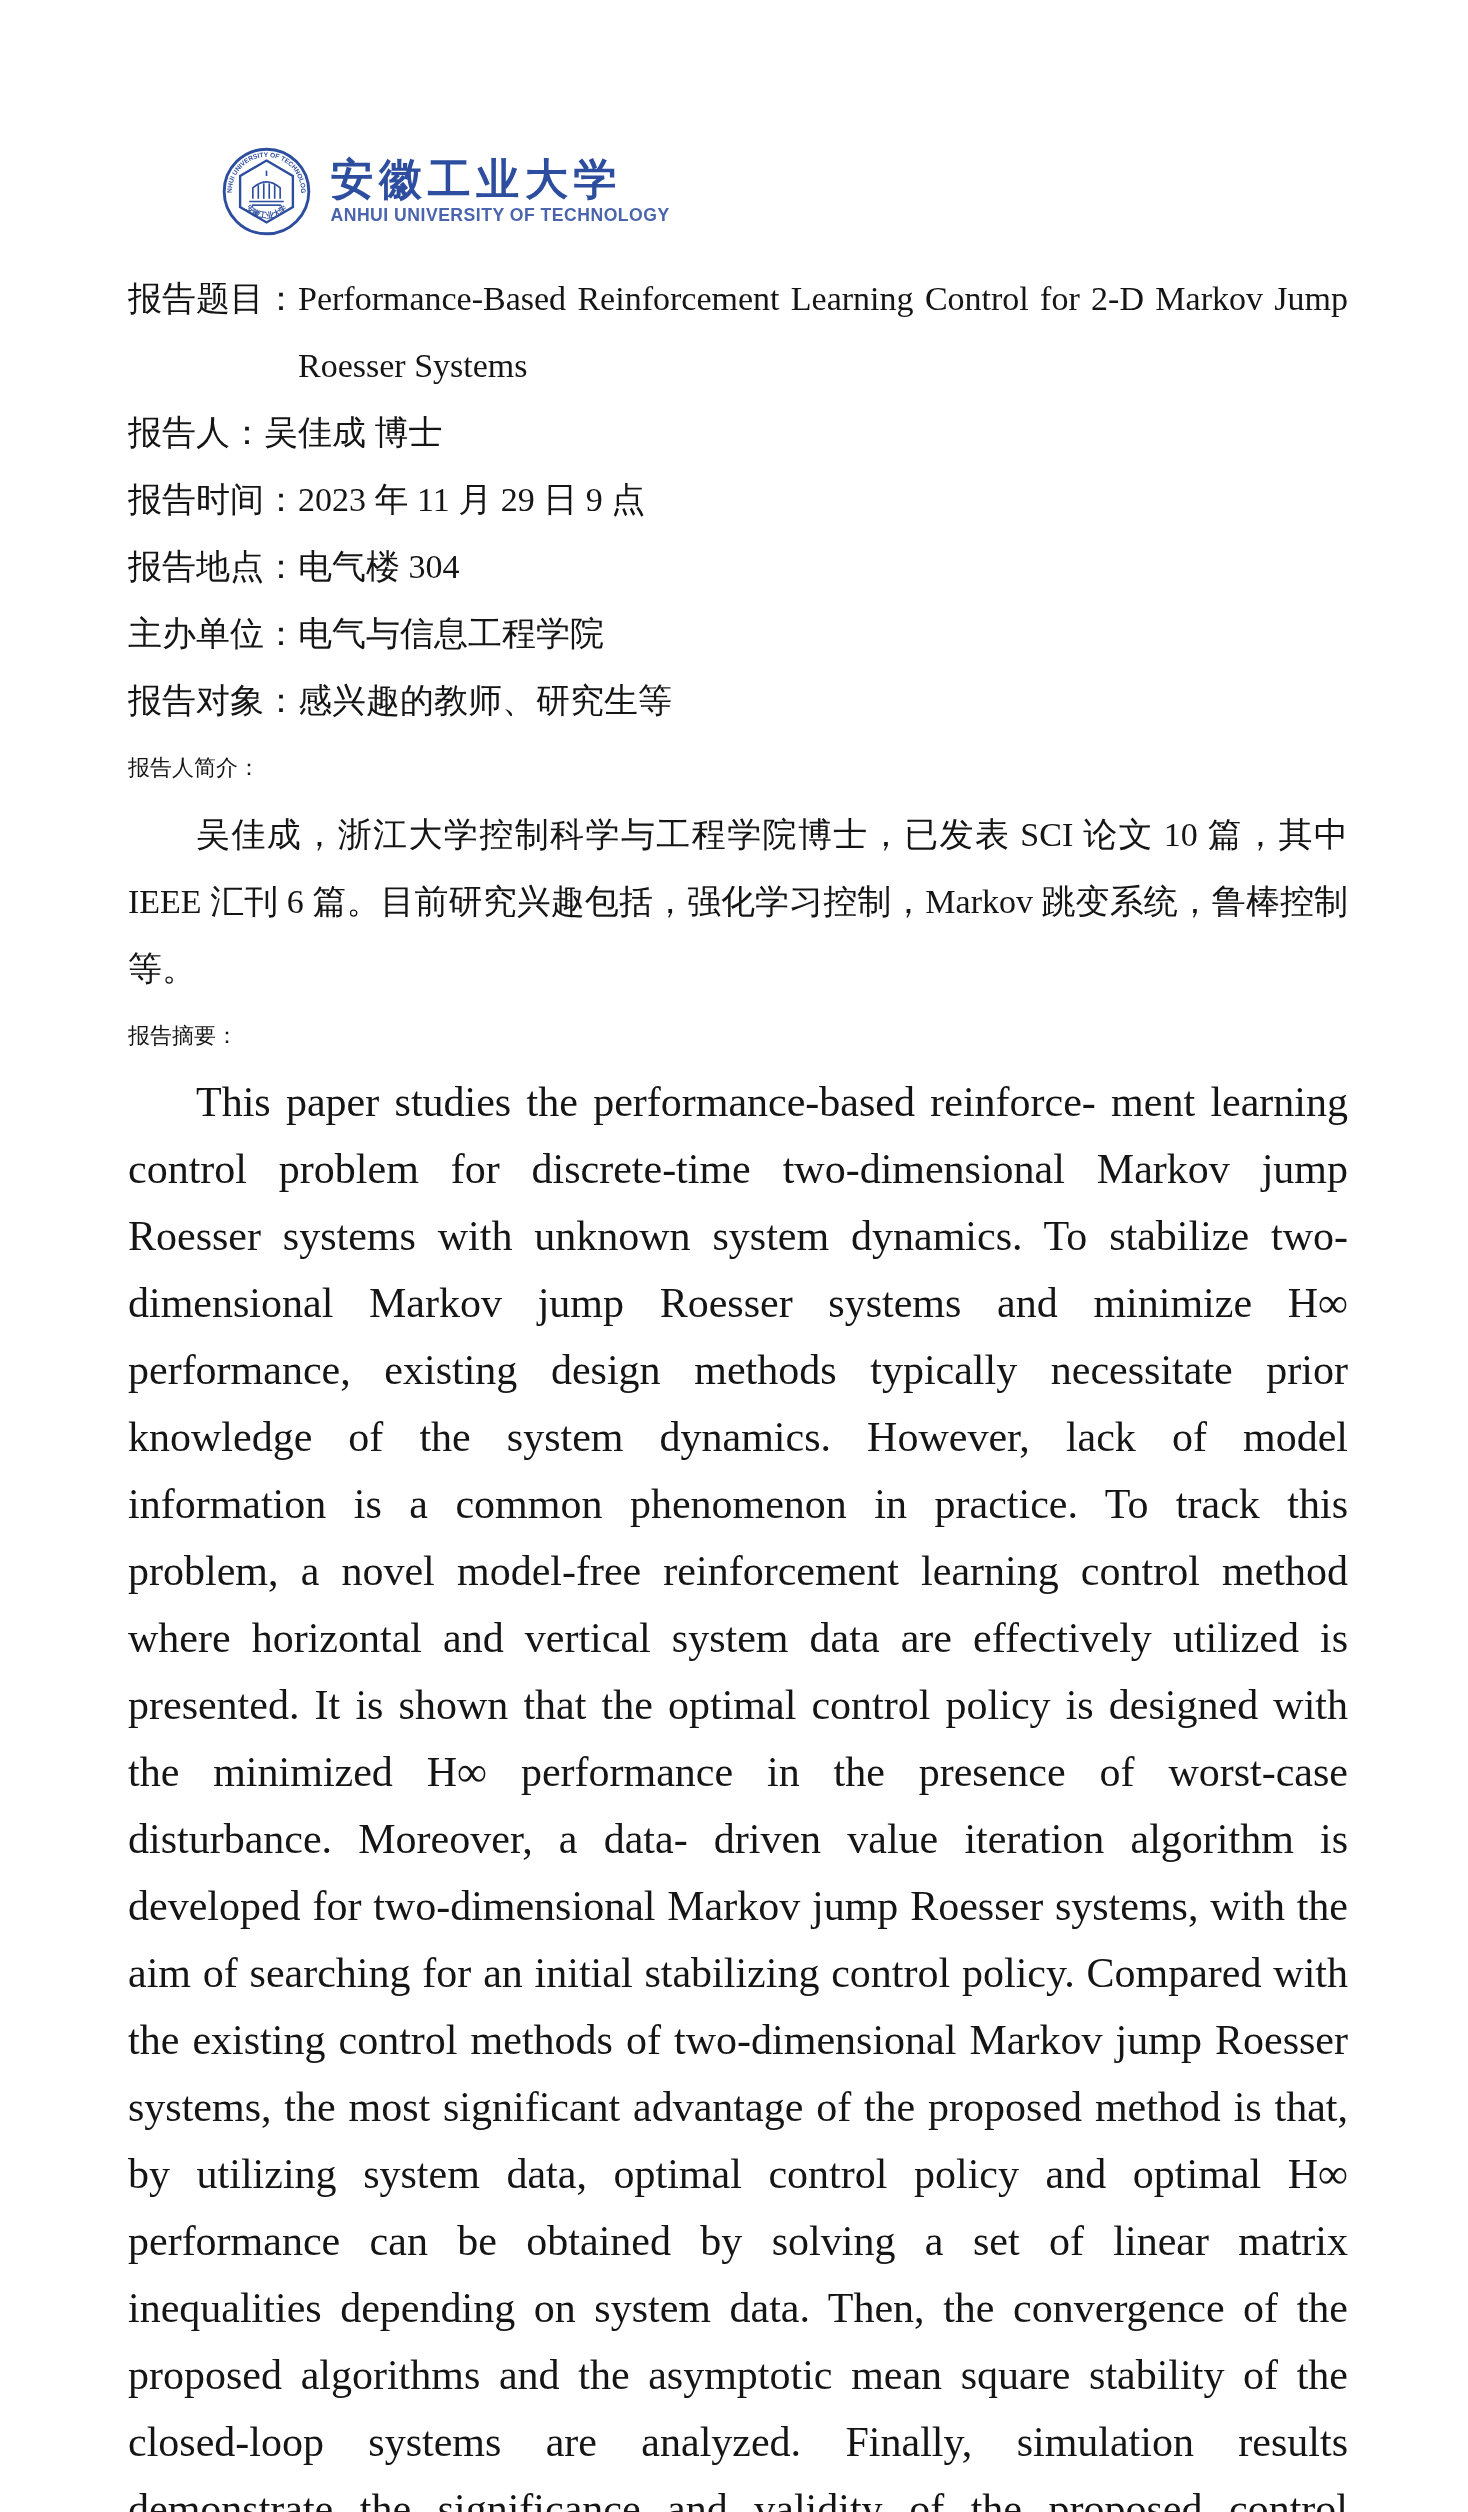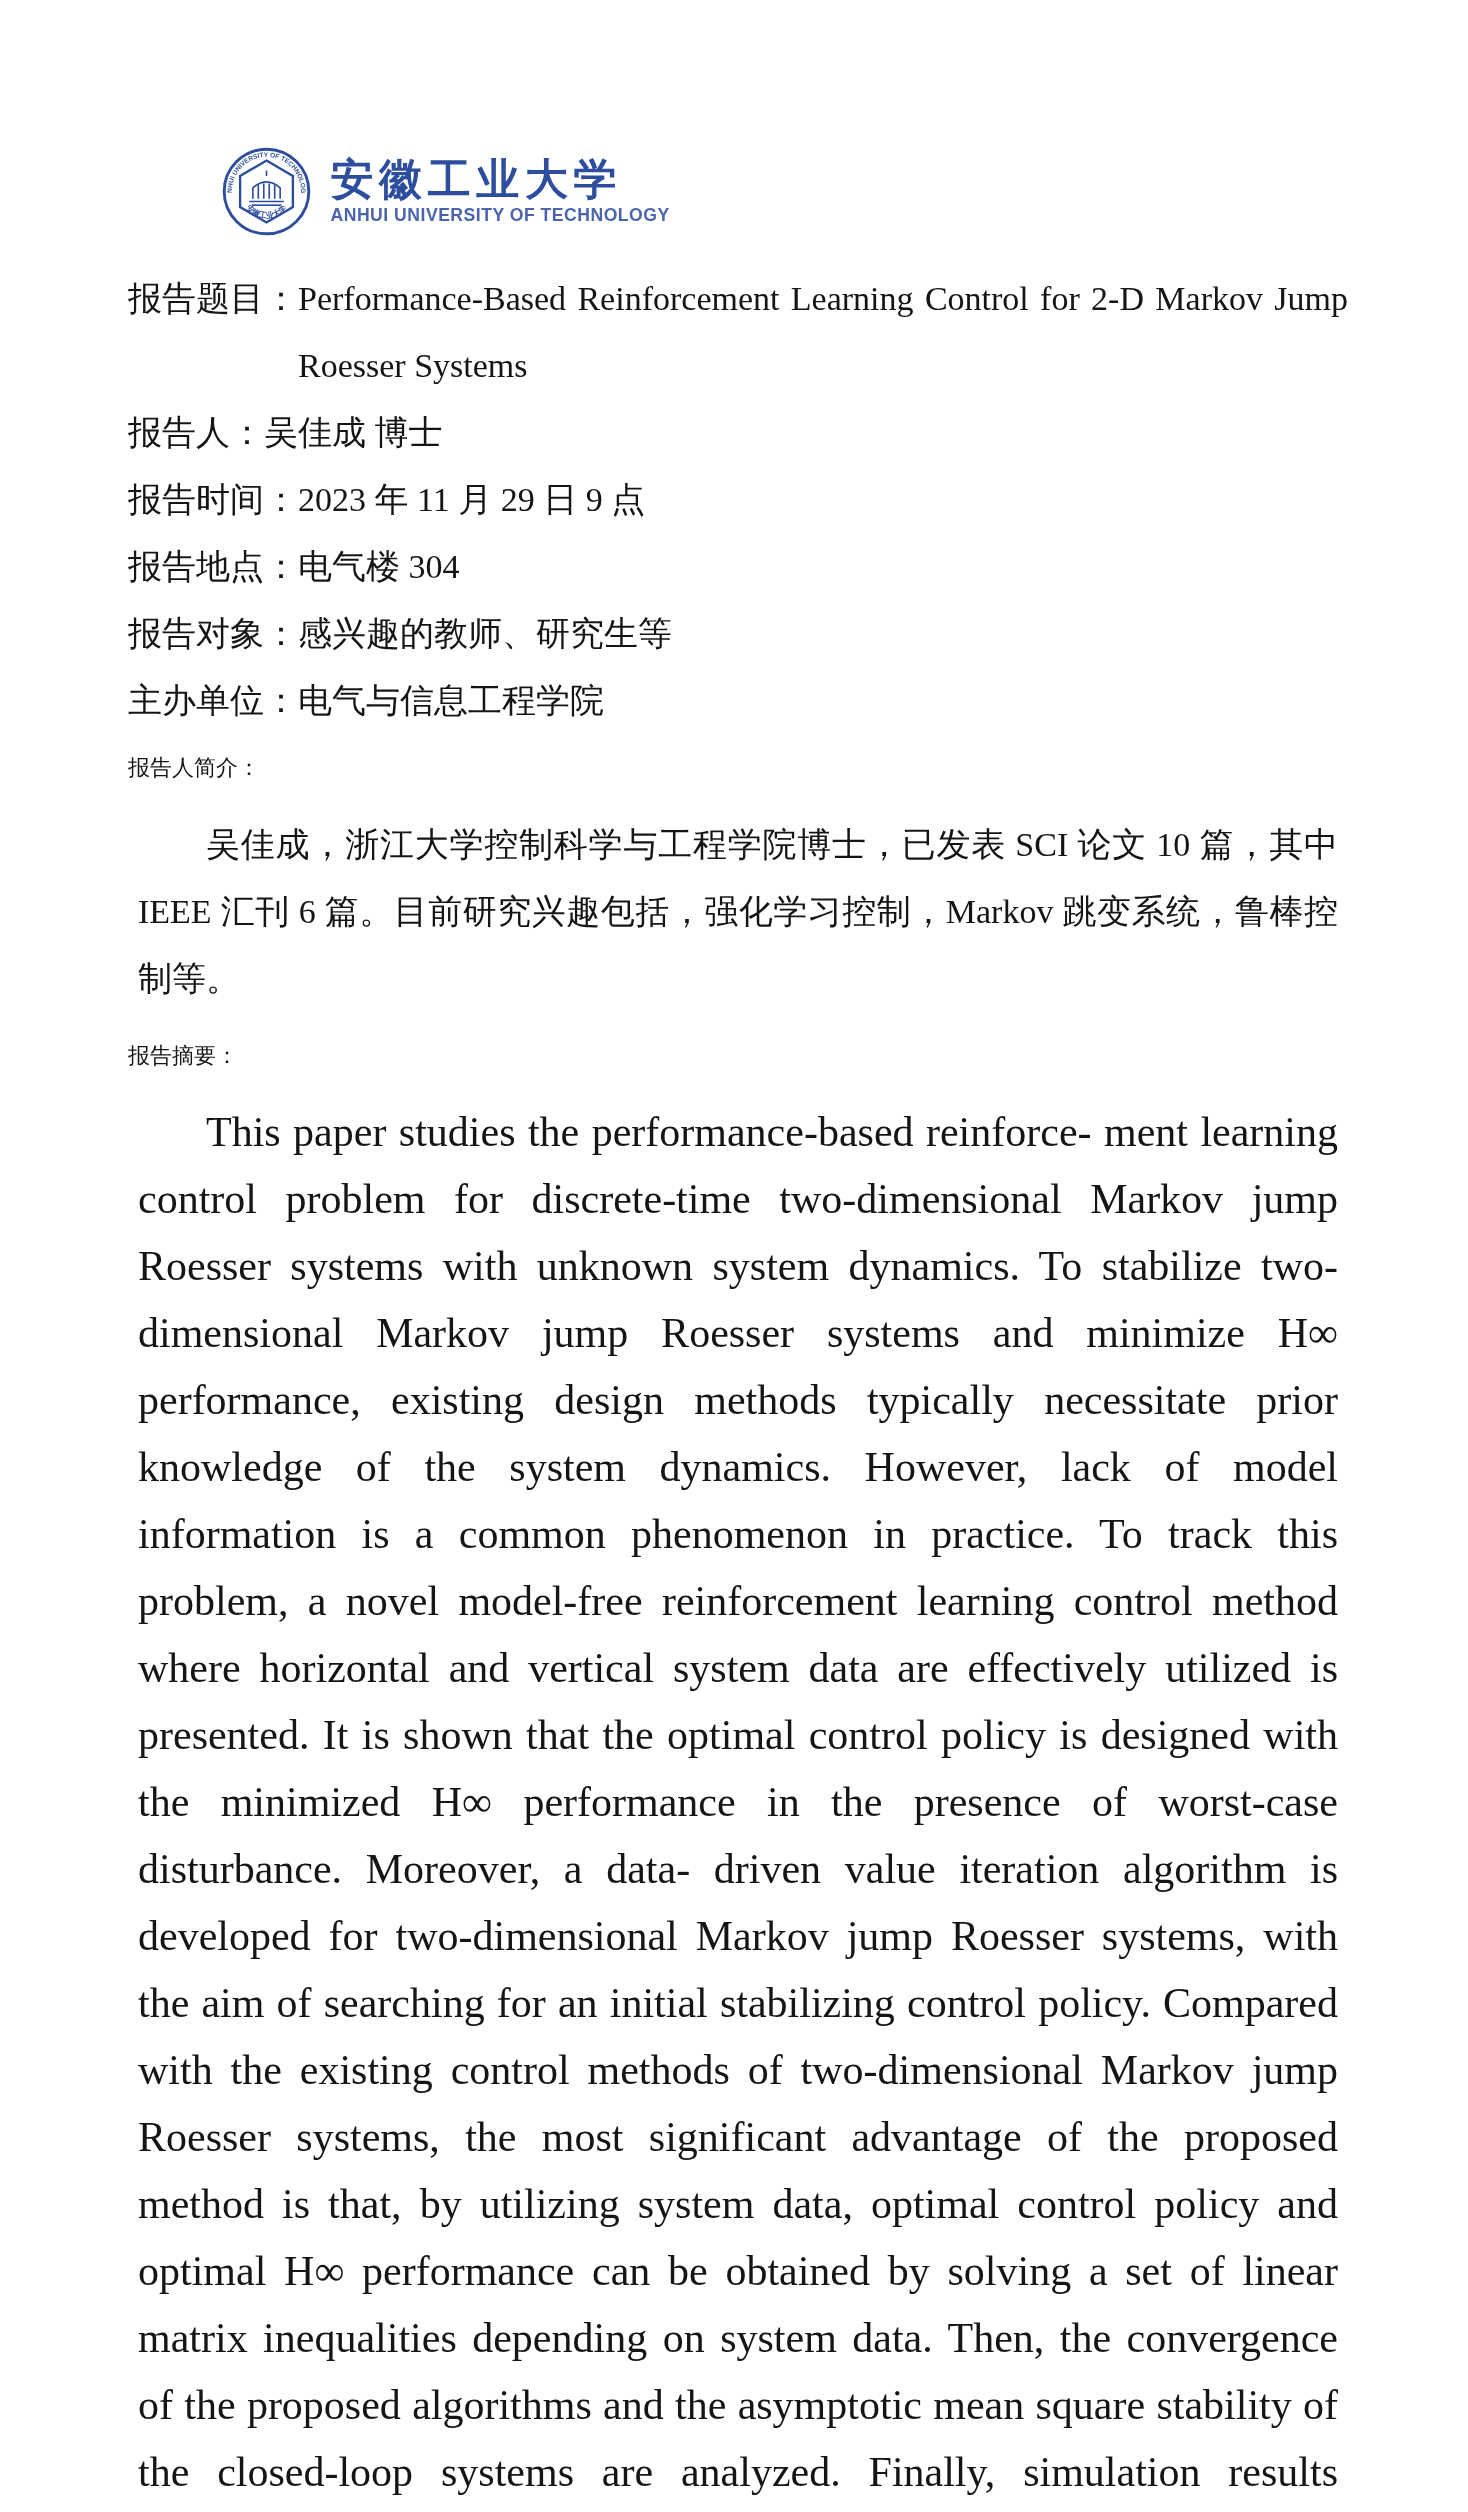--- a/index.html
+++ b/index.html
@@ -48,21 +48,21 @@
   .field-value.justify { text-align: justify; }
   .heading-line {
     font-size: 22px;
     line-height: 67px;
   }
   .para {
     font-size: 34px;
     line-height: 67px;
     text-align: justify;
     text-indent: 68px;
-    margin: 10px;
+    margin: 0;
   }
   .para.latin { font-size: 42px; }
   .footer-line {
     margin-top: 67px;
     text-align: center;
     font-size: 34px;
     line-height: 67px;
   }
 </style>
 </head>
@@ -113,26 +113,26 @@
     </div>
     <div class="field-row">
       <span class="field-label">报告时间：</span>
       <div class="field-value">2023 年 11 月 29 日 9 点</div>
     </div>
     <div class="field-row">
       <span class="field-label">报告地点：</span>
       <div class="field-value">电气楼 304</div>
     </div>
     <div class="field-row">
+      <span class="field-label">主办单位：</span>
+      <div class="field-value">电气与信息工程学院</div>
+    </div>
+    <div class="field-row">
       <span class="field-label">报告对象：</span>
       <div class="field-value">感兴趣的教师、研究生等</div>
-    </div>
-    <div class="field-row">
-      <span class="field-label">主办单位：</span>
-      <div class="field-value">电气与信息工程学院</div>
     </div>
 
     <div class="heading-line">报告人简介：</div>
     <p class="para">吴佳成，浙江大学控制科学与工程学院博士，已发表 SCI 论文 10 篇，其中 IEEE 汇刊 6 篇。目前研究兴趣包括，强化学习控制，Markov 跳变系统，鲁棒控制等。</p>
 
     <div class="heading-line">报告摘要：</div>
     <p class="para latin">This paper studies the performance-based reinforce- ment learning control problem for discrete-time two-dimensional Markov jump Roesser systems with unknown system dynamics. To stabilize two-dimensional Markov jump Roesser systems and minimize H∞ performance, existing design methods typically necessitate prior knowledge of the system dynamics. However, lack of model information is a common phenomenon in practice. To track this problem, a novel model-free reinforcement learning control method where horizontal and vertical system data are effectively utilized is presented. It is shown that the optimal control policy is designed with the minimized H∞ performance in the presence of worst-case disturbance. Moreover, a data- driven value iteration algorithm is developed for two-dimensional Markov jump Roesser systems, with the aim of searching for an initial stabilizing control policy. Compared with the existing control methods of two-dimensional Markov jump Roesser systems, the most significant advantage of the proposed method is that, by utilizing system data, optimal control policy and optimal H∞ performance can be obtained by solving a set of linear matrix inequalities depending on system data. Then, the convergence of the proposed algorithms and the asymptotic mean square stability of the closed-loop systems are analyzed. Finally, simulation results demonstrate the significance and validity of the proposed control methods.</p>
 
     <div class="footer-line">电气与信息工程学院！</div>
 

